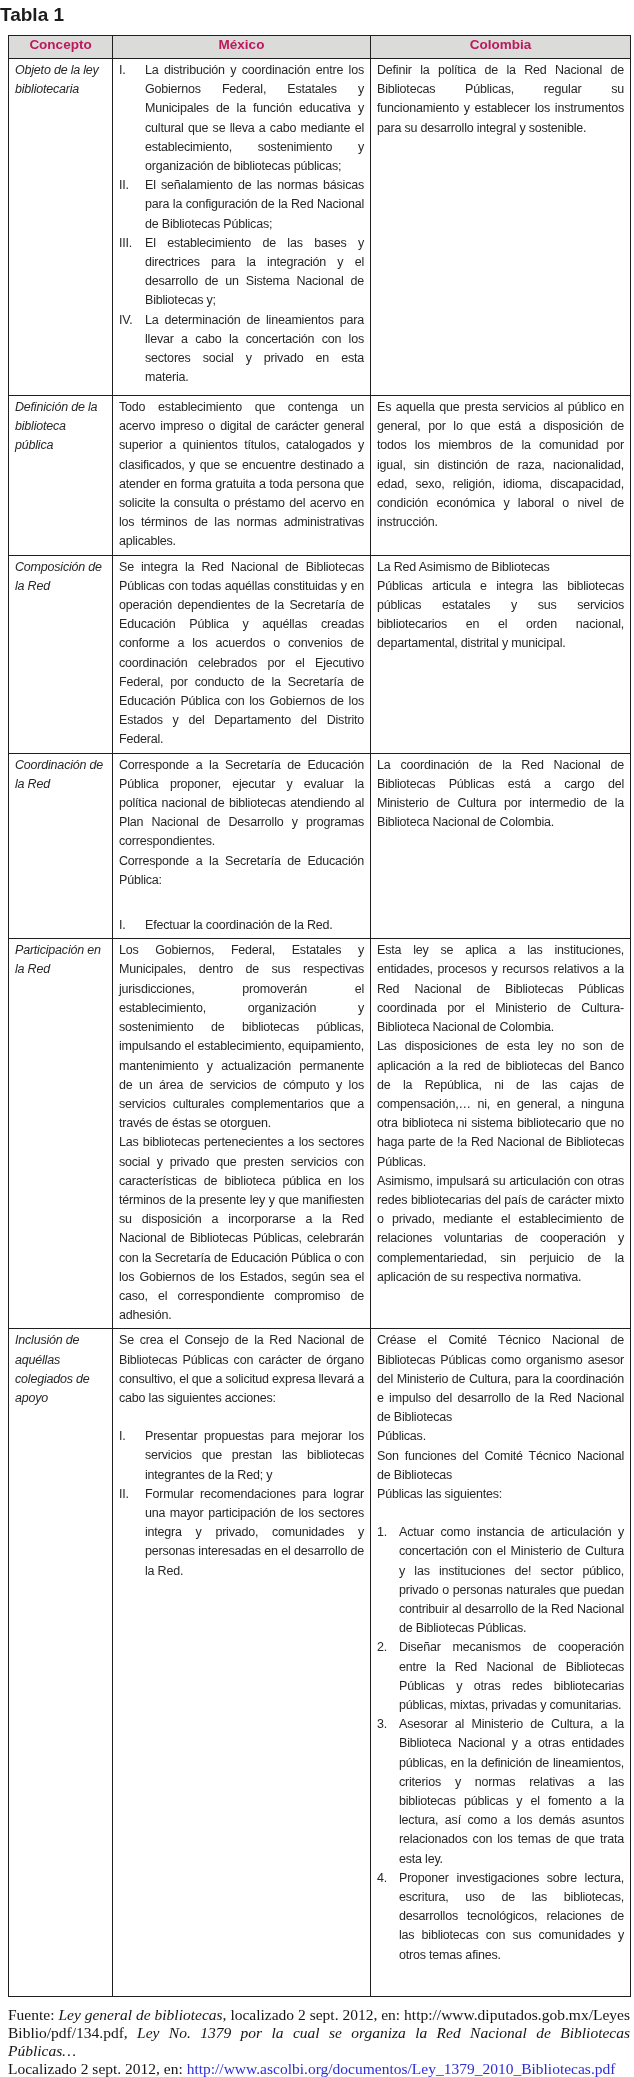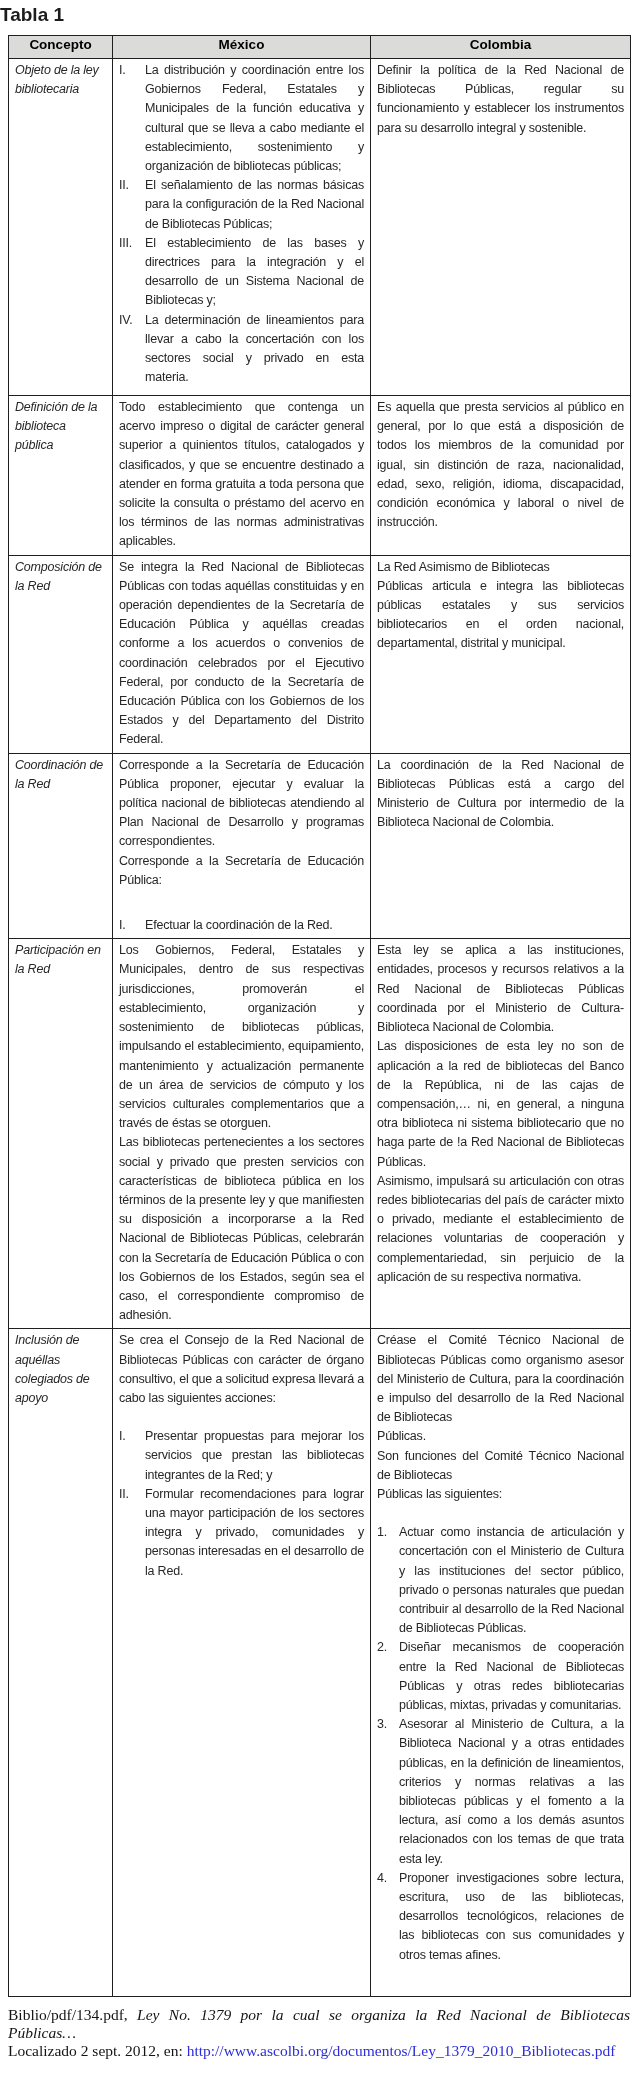--- a/index.html
+++ b/index.html
@@ -12,21 +12,21 @@
     padding-top:4px;margin:0 0 9px 0;color:#1c1c1c;
   }
   table.cmp{
     border-collapse:collapse;table-layout:fixed;
     margin-left:8px;width:622px;
   }
   table.cmp th,table.cmp td{
     border:1.5px solid #1f1f1f;vertical-align:top;
   }
   table.cmp th{
-    background:#dbdbd9;font-size:13.5px;font-weight:bold;color:#000000;
+    background:#dbdbd9;font-size:13.5px;font-weight:bold;color:#be185d;
     height:20px;padding:1px 20px;text-align:center;
   }
   table.cmp td{
     font-size:12.5px;line-height:19.2px;letter-spacing:-0.2px;
     padding:2px 6px 3px 6px;
   }
   td.concept{font-style:italic;letter-spacing:-0.1px;}
   .cellblocks p{margin:0;text-align:justify;}
   .cellblocks .gap{width:100%;}
   .li{display:flex;}
@@ -190,15 +190,16 @@
               <span class="mk">4.</span>
               <span class="tx">Proponer investigaciones sobre lectura, escritura, uso de las bibliotecas, desarrollos tecnológicos, relaciones de las bibliotecas con sus comunidades y otros temas afines.</span>
             </div>
           </div>
         </td>
       </tr>
     </tbody>
 </table>
 
 <div class="footer" id="footer">
+    <div class="fline just"><span>Fuente: </span><span class="it">Ley general de bibliotecas</span><span>, localizado 2 sept. 2012, en: http://www.diputados.gob.mx/Leyes</span></div>
     <div class="fline just"><span>Biblio/pdf/134.pdf, </span><span class="it">Ley No. 1379 por la cual se organiza la Red Nacional de Bibliotecas Públicas…</span></div>
     <div class="fline"><span>Localizado 2 sept. 2012, en: </span><span class="lnk">http://www.ascolbi.org/documentos/Ley_1379_2010_Bibliotecas.pdf</span></div>
   </div>
 
 </body></html>

